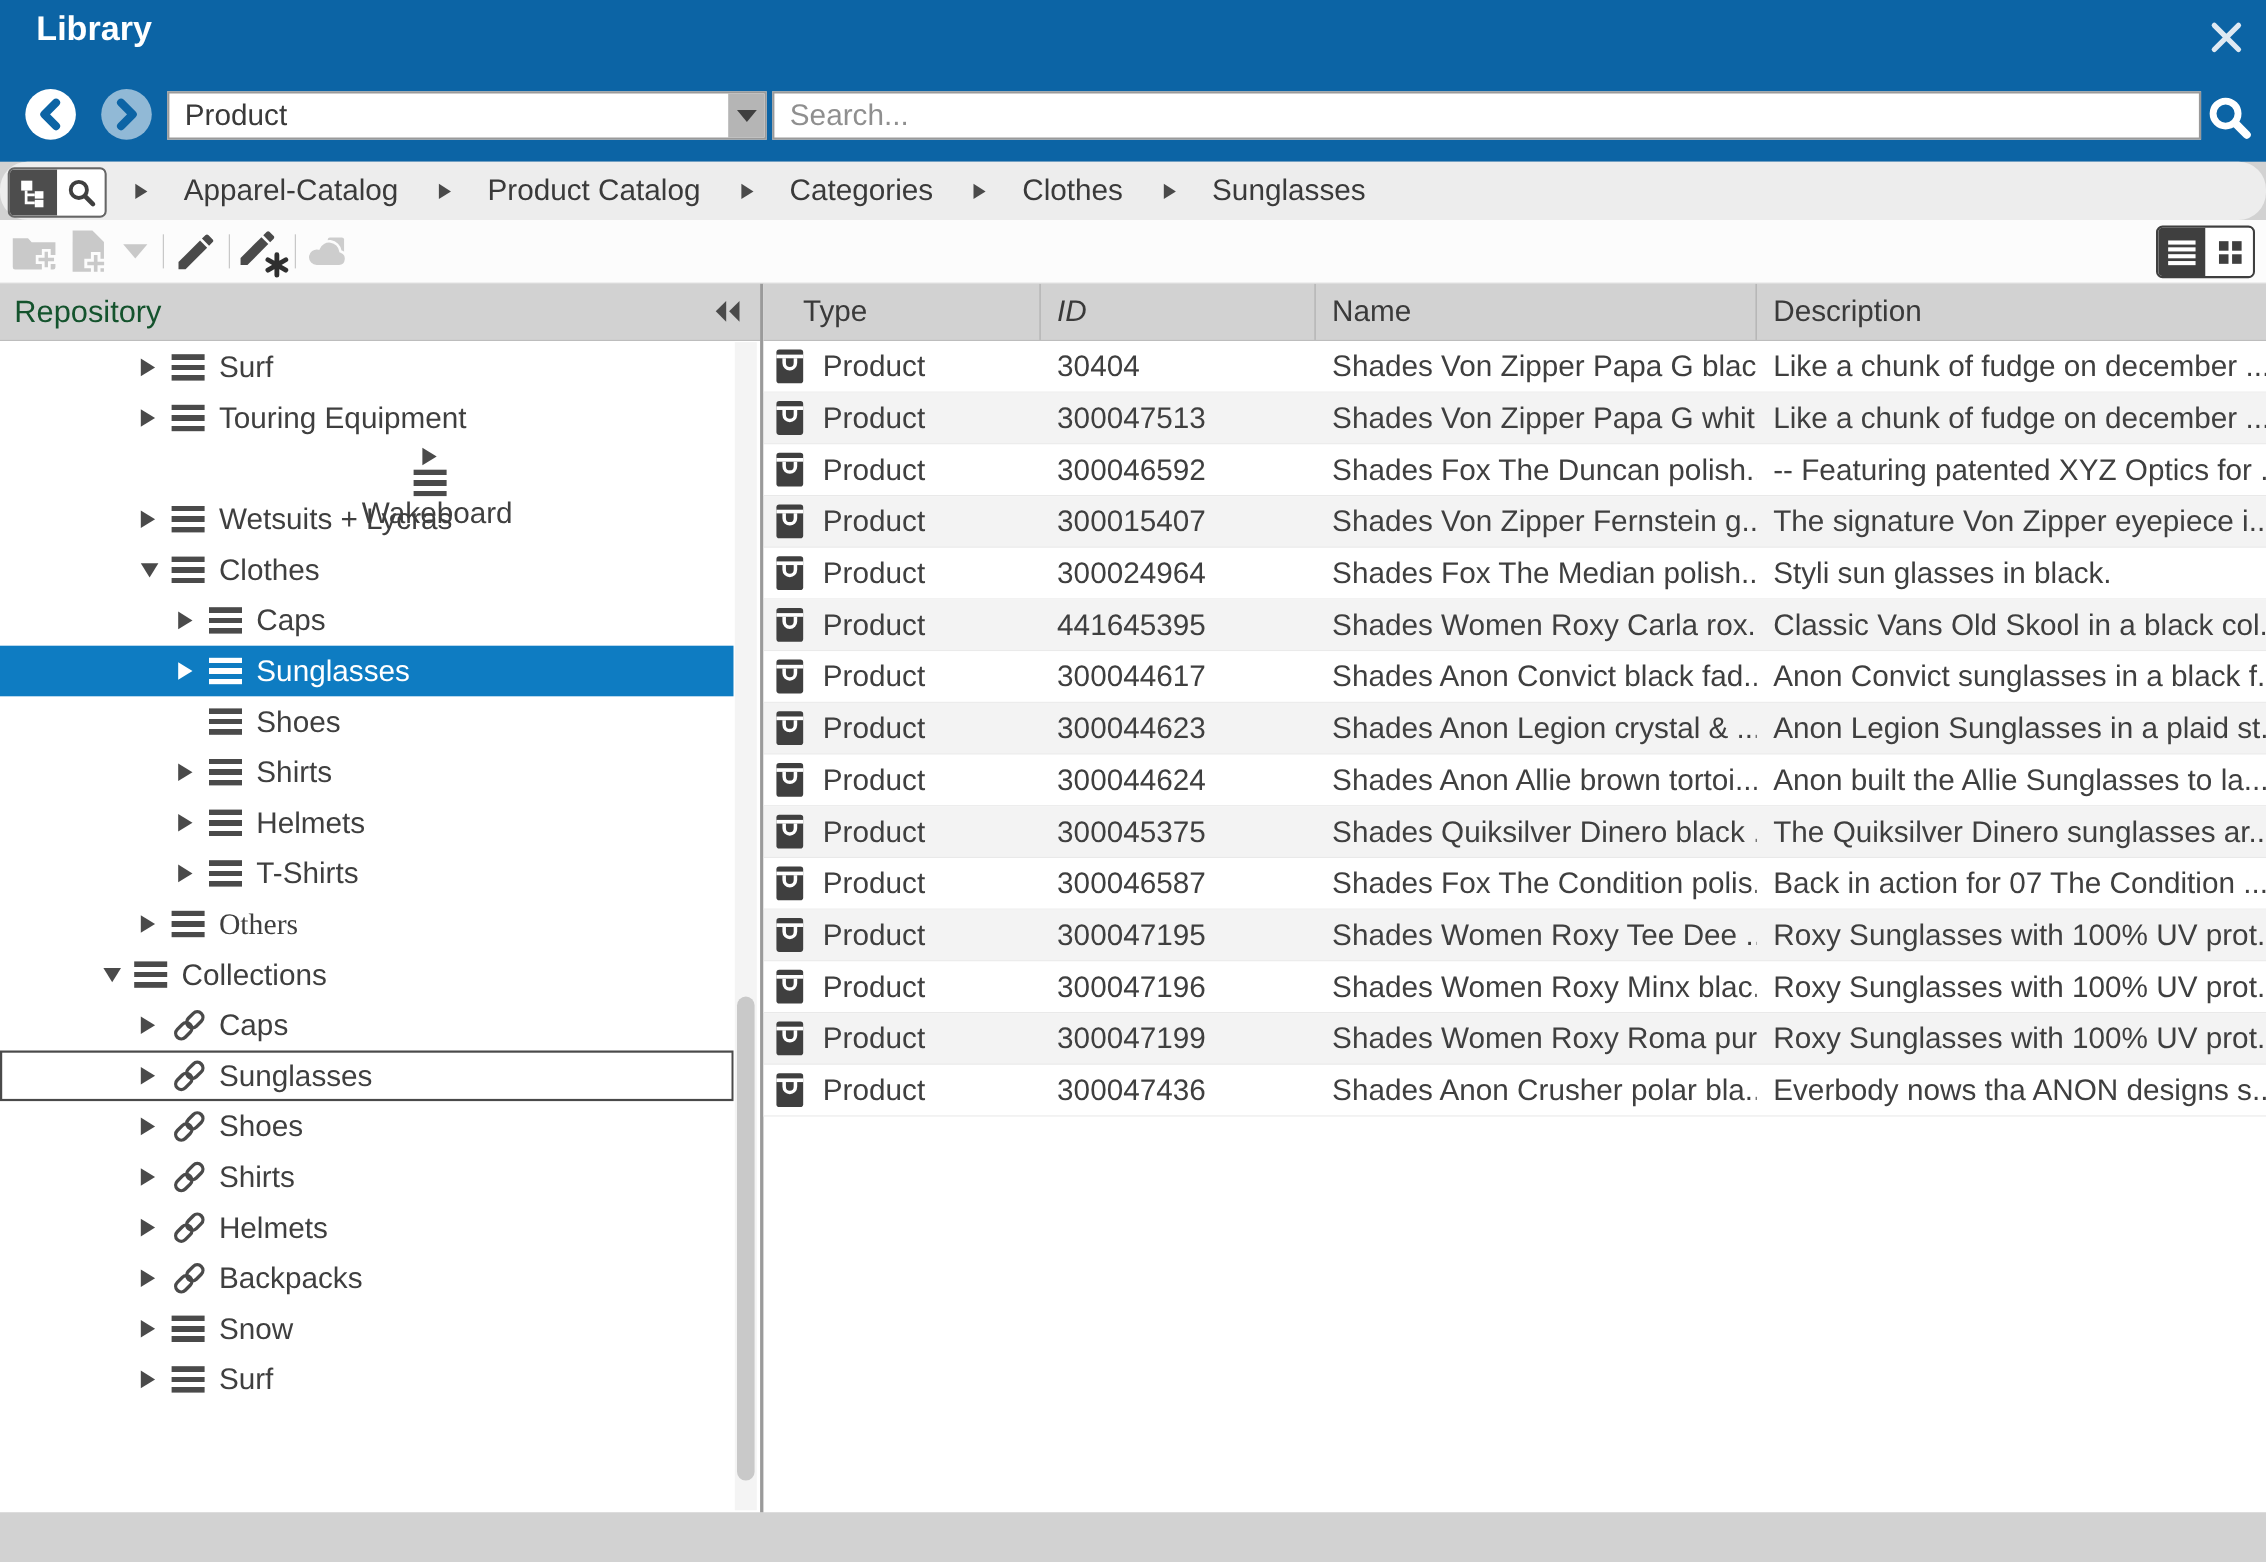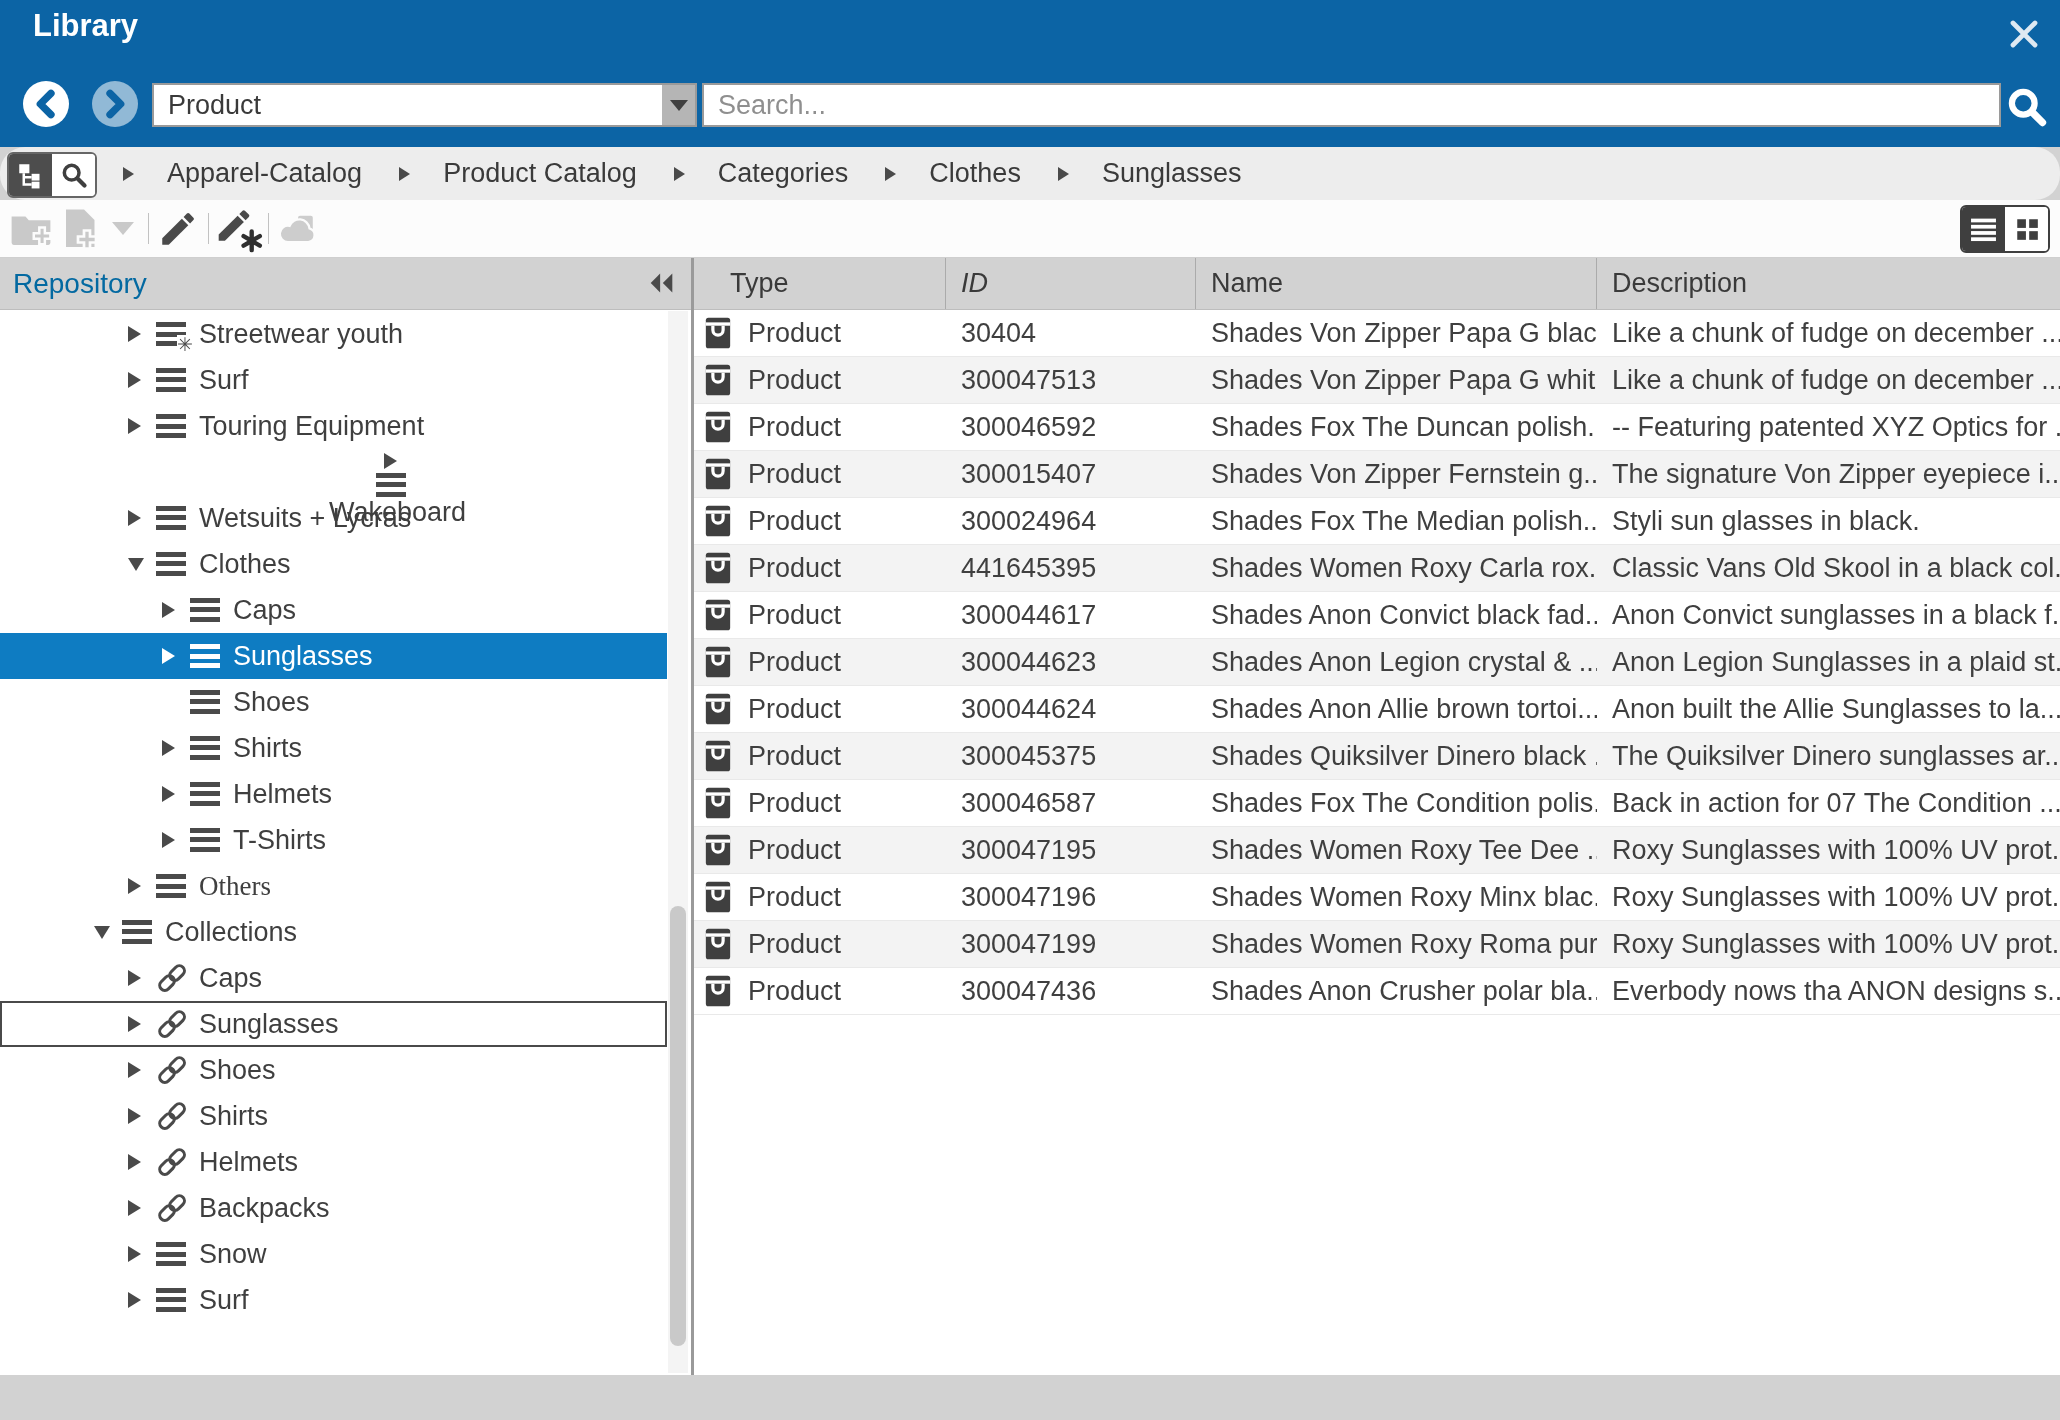--- a/index.html
+++ b/index.html
@@ -47,21 +47,21 @@
   .tb{position:absolute;top:0;height:57px;display:flex;align-items:center;justify-content:center;cursor:pointer;}
   .tb-sep{position:absolute;top:13px;width:1px;height:31px;background:#c2c2c2;}
   .viewtoggle{position:absolute;right:10px;top:5px;height:44px;display:flex;border:2px solid #3f3f3f;
     border-radius:6px;overflow:hidden;}
   .vt{width:43px;height:44px;display:flex;align-items:center;justify-content:center;background:#fff;cursor:pointer;}
   .vt.active{background:#3f3f3f;}
 
   
   .tree-panel{position:absolute;left:0;top:258px;width:691px;height:1117px;background:#fff;}
   .panel-header{position:absolute;left:0;top:0;right:0;height:52px;background:#d2d2d2;
-    border-bottom:1px solid #bdbdbd;box-sizing:border-box;font-size:28px;color:#0369a1;
+    border-bottom:1px solid #bdbdbd;box-sizing:border-box;font-size:28px;color:#14532d;
     line-height:51px;padding-left:13px;}
   .collapse-ic{position:absolute;right:16px;top:13px;cursor:pointer;}
   .tree{position:absolute;left:0;top:53px;width:667px;bottom:0;overflow:hidden;}
   .tree-row{height:46px;display:flex;align-items:center;font-size:27px;color:#3f3f3f;
     box-sizing:border-box;cursor:pointer;white-space:nowrap;}
   .tree-row.sel{background:#0e7cc2;color:#fff;}
   .tree-row.focus{outline:2px solid #4a4a4a;outline-offset:-2px;}
   .arrow{width:14px;height:24px;margin-right:14px;flex:none;display:flex;align-items:center;}
   .arrow.c::before{content:"";width:0;height:0;border-left:13px solid #4a4a4a;
     border-top:8px solid transparent;border-bottom:8px solid transparent;}
@@ -260,25 +260,20 @@
       <span class="collapse-ic">
         <svg width="27" height="24" viewBox="0 0 20 16" fill="#4a4a4a">
             <path d="M9 1 2 8l7 7V1z"></path>
             <path d="M18 1l-7 7 7 7V1z"></path>
           </svg>
       </span>
     </div>
     <div class="tree">
         <div class="tree-row" style="padding-left: 128px;">
           <span class="arrow c"></span>
-          <span class="icon-cat-star"></span>
-          <span>Streetwear youth</span>
-        </div>
-        <div class="tree-row" style="padding-left: 128px;">
-          <span class="arrow c"></span>
           <span class="icon-cat"></span>
           <span>Surf</span>
         </div>
         <div class="tree-row" style="padding-left: 128px;">
           <span class="arrow c"></span>
           <span class="icon-cat"></span>
           <span>Touring Equipment</span>
         </div>
         <div class="tree-row" style="padding-left: 128px; flex-direction: column;">
           <span class="arrow c"></span>

